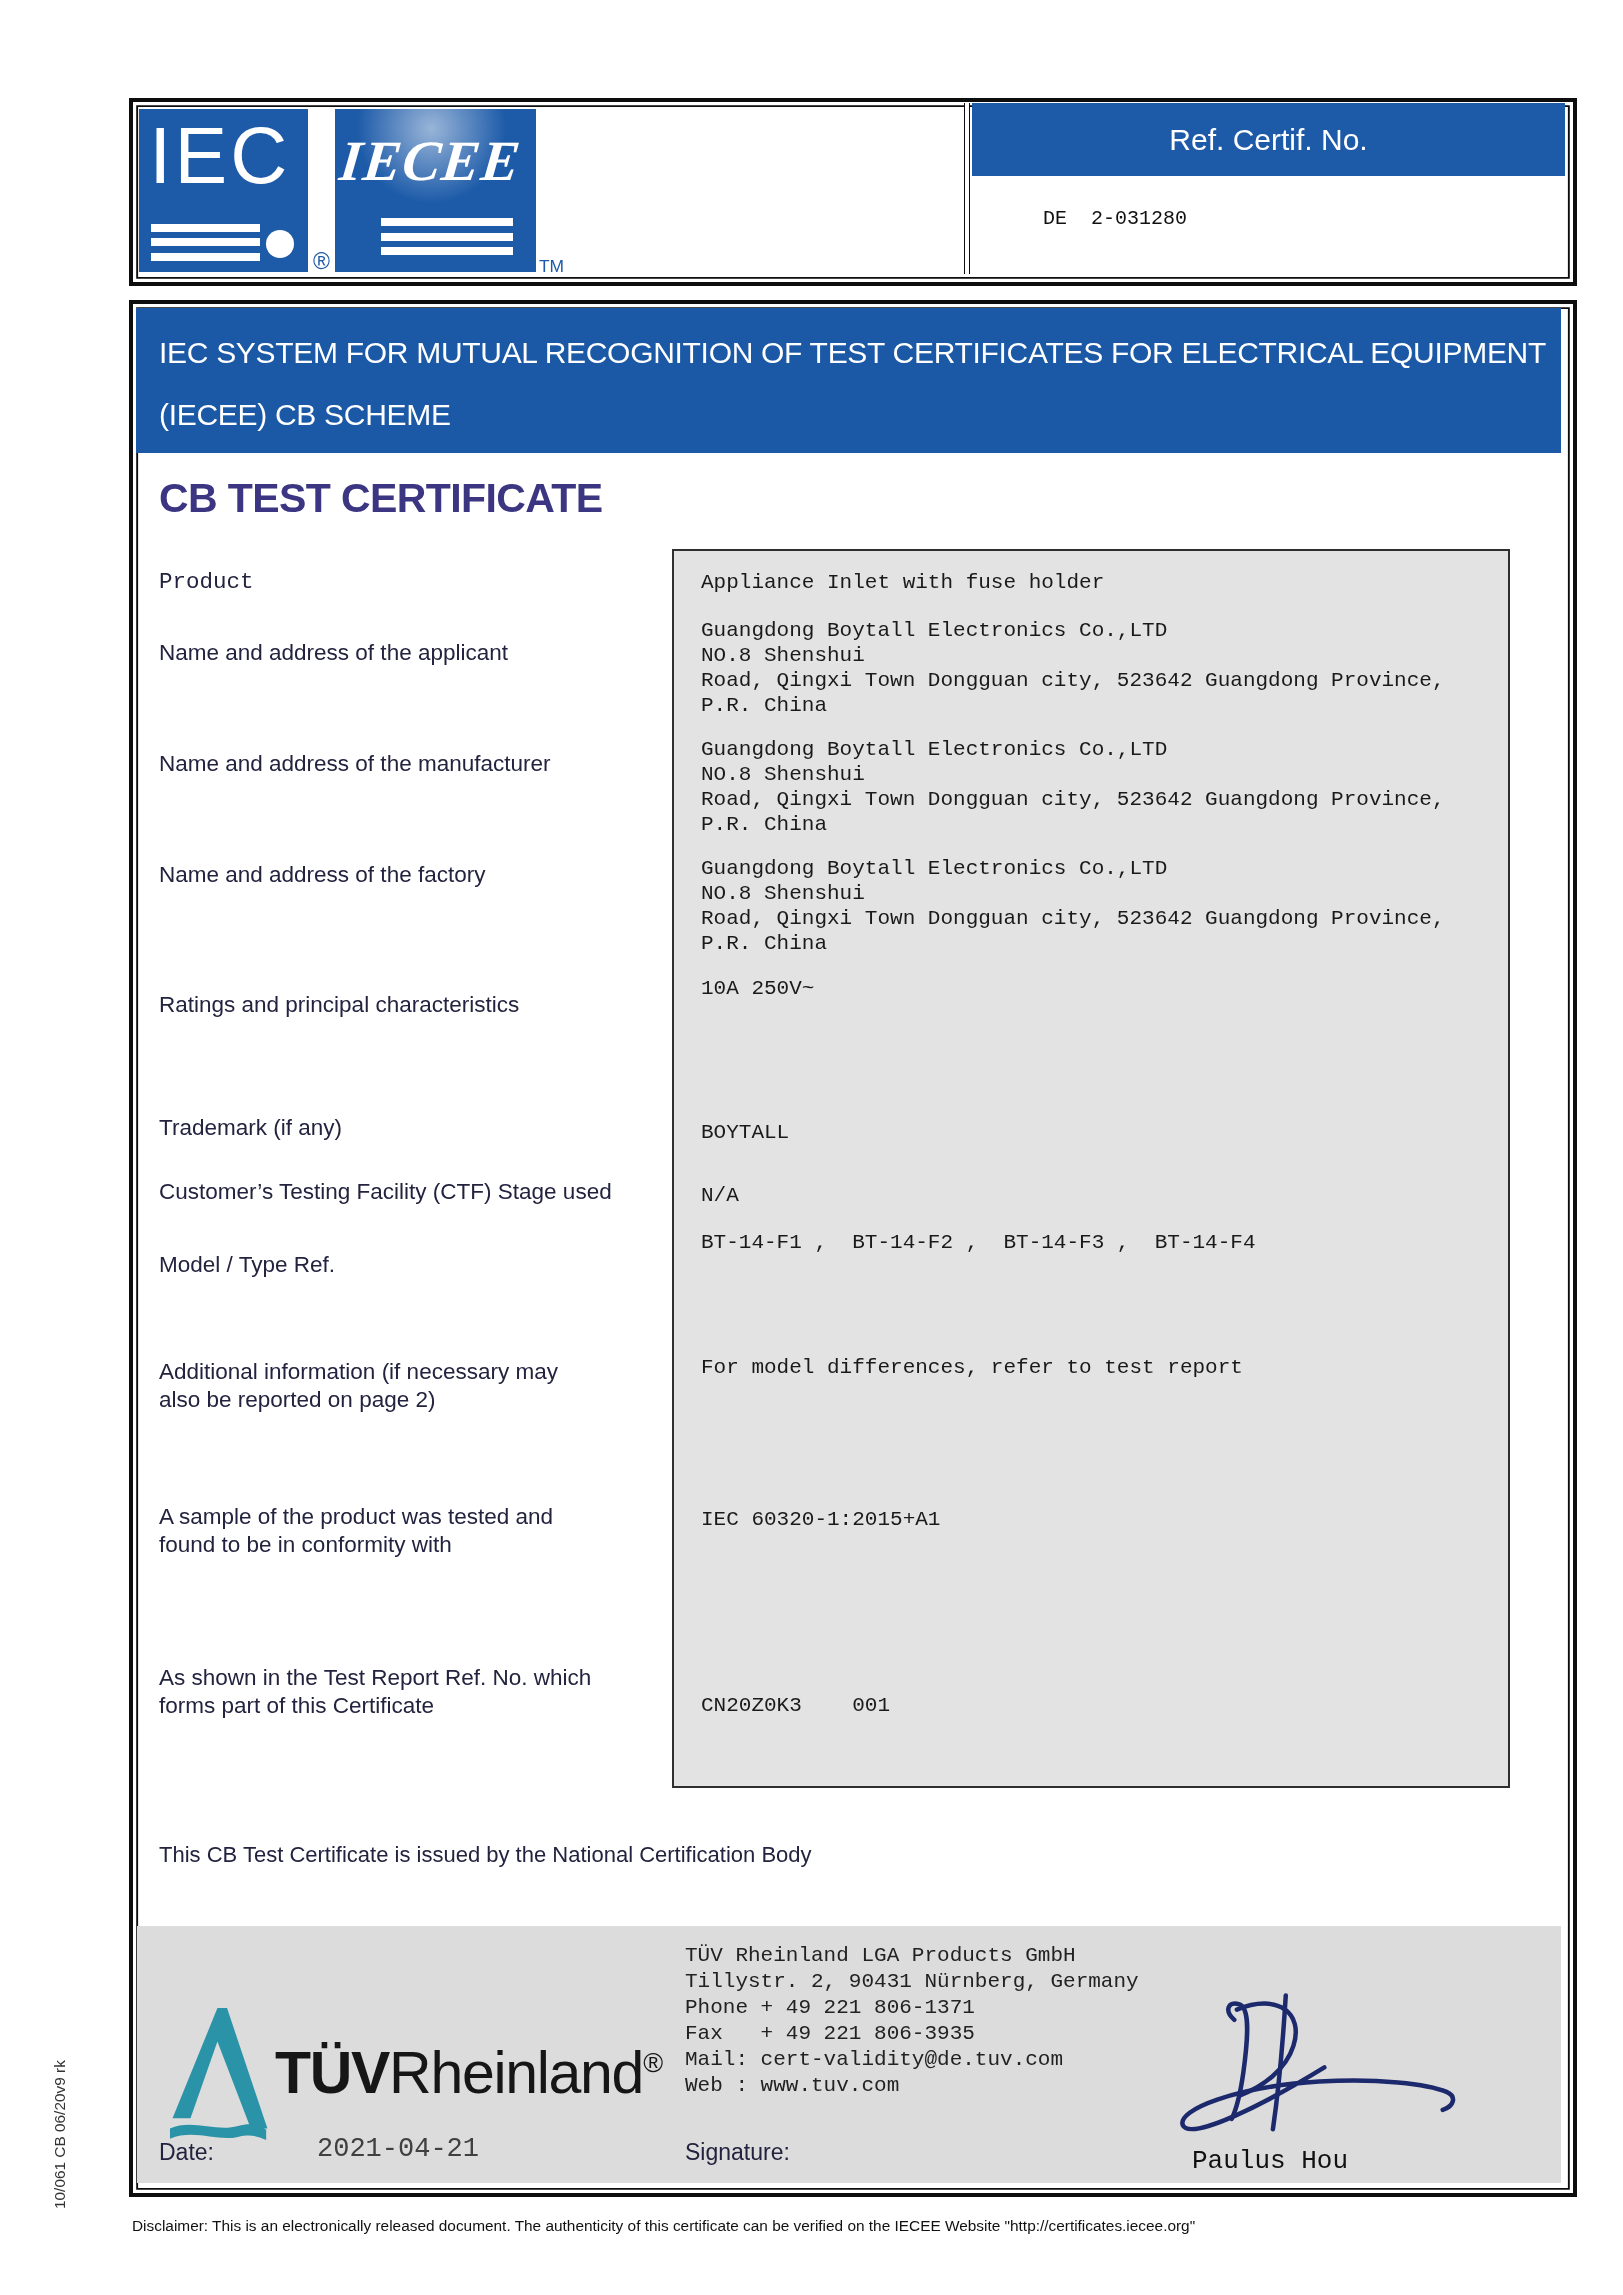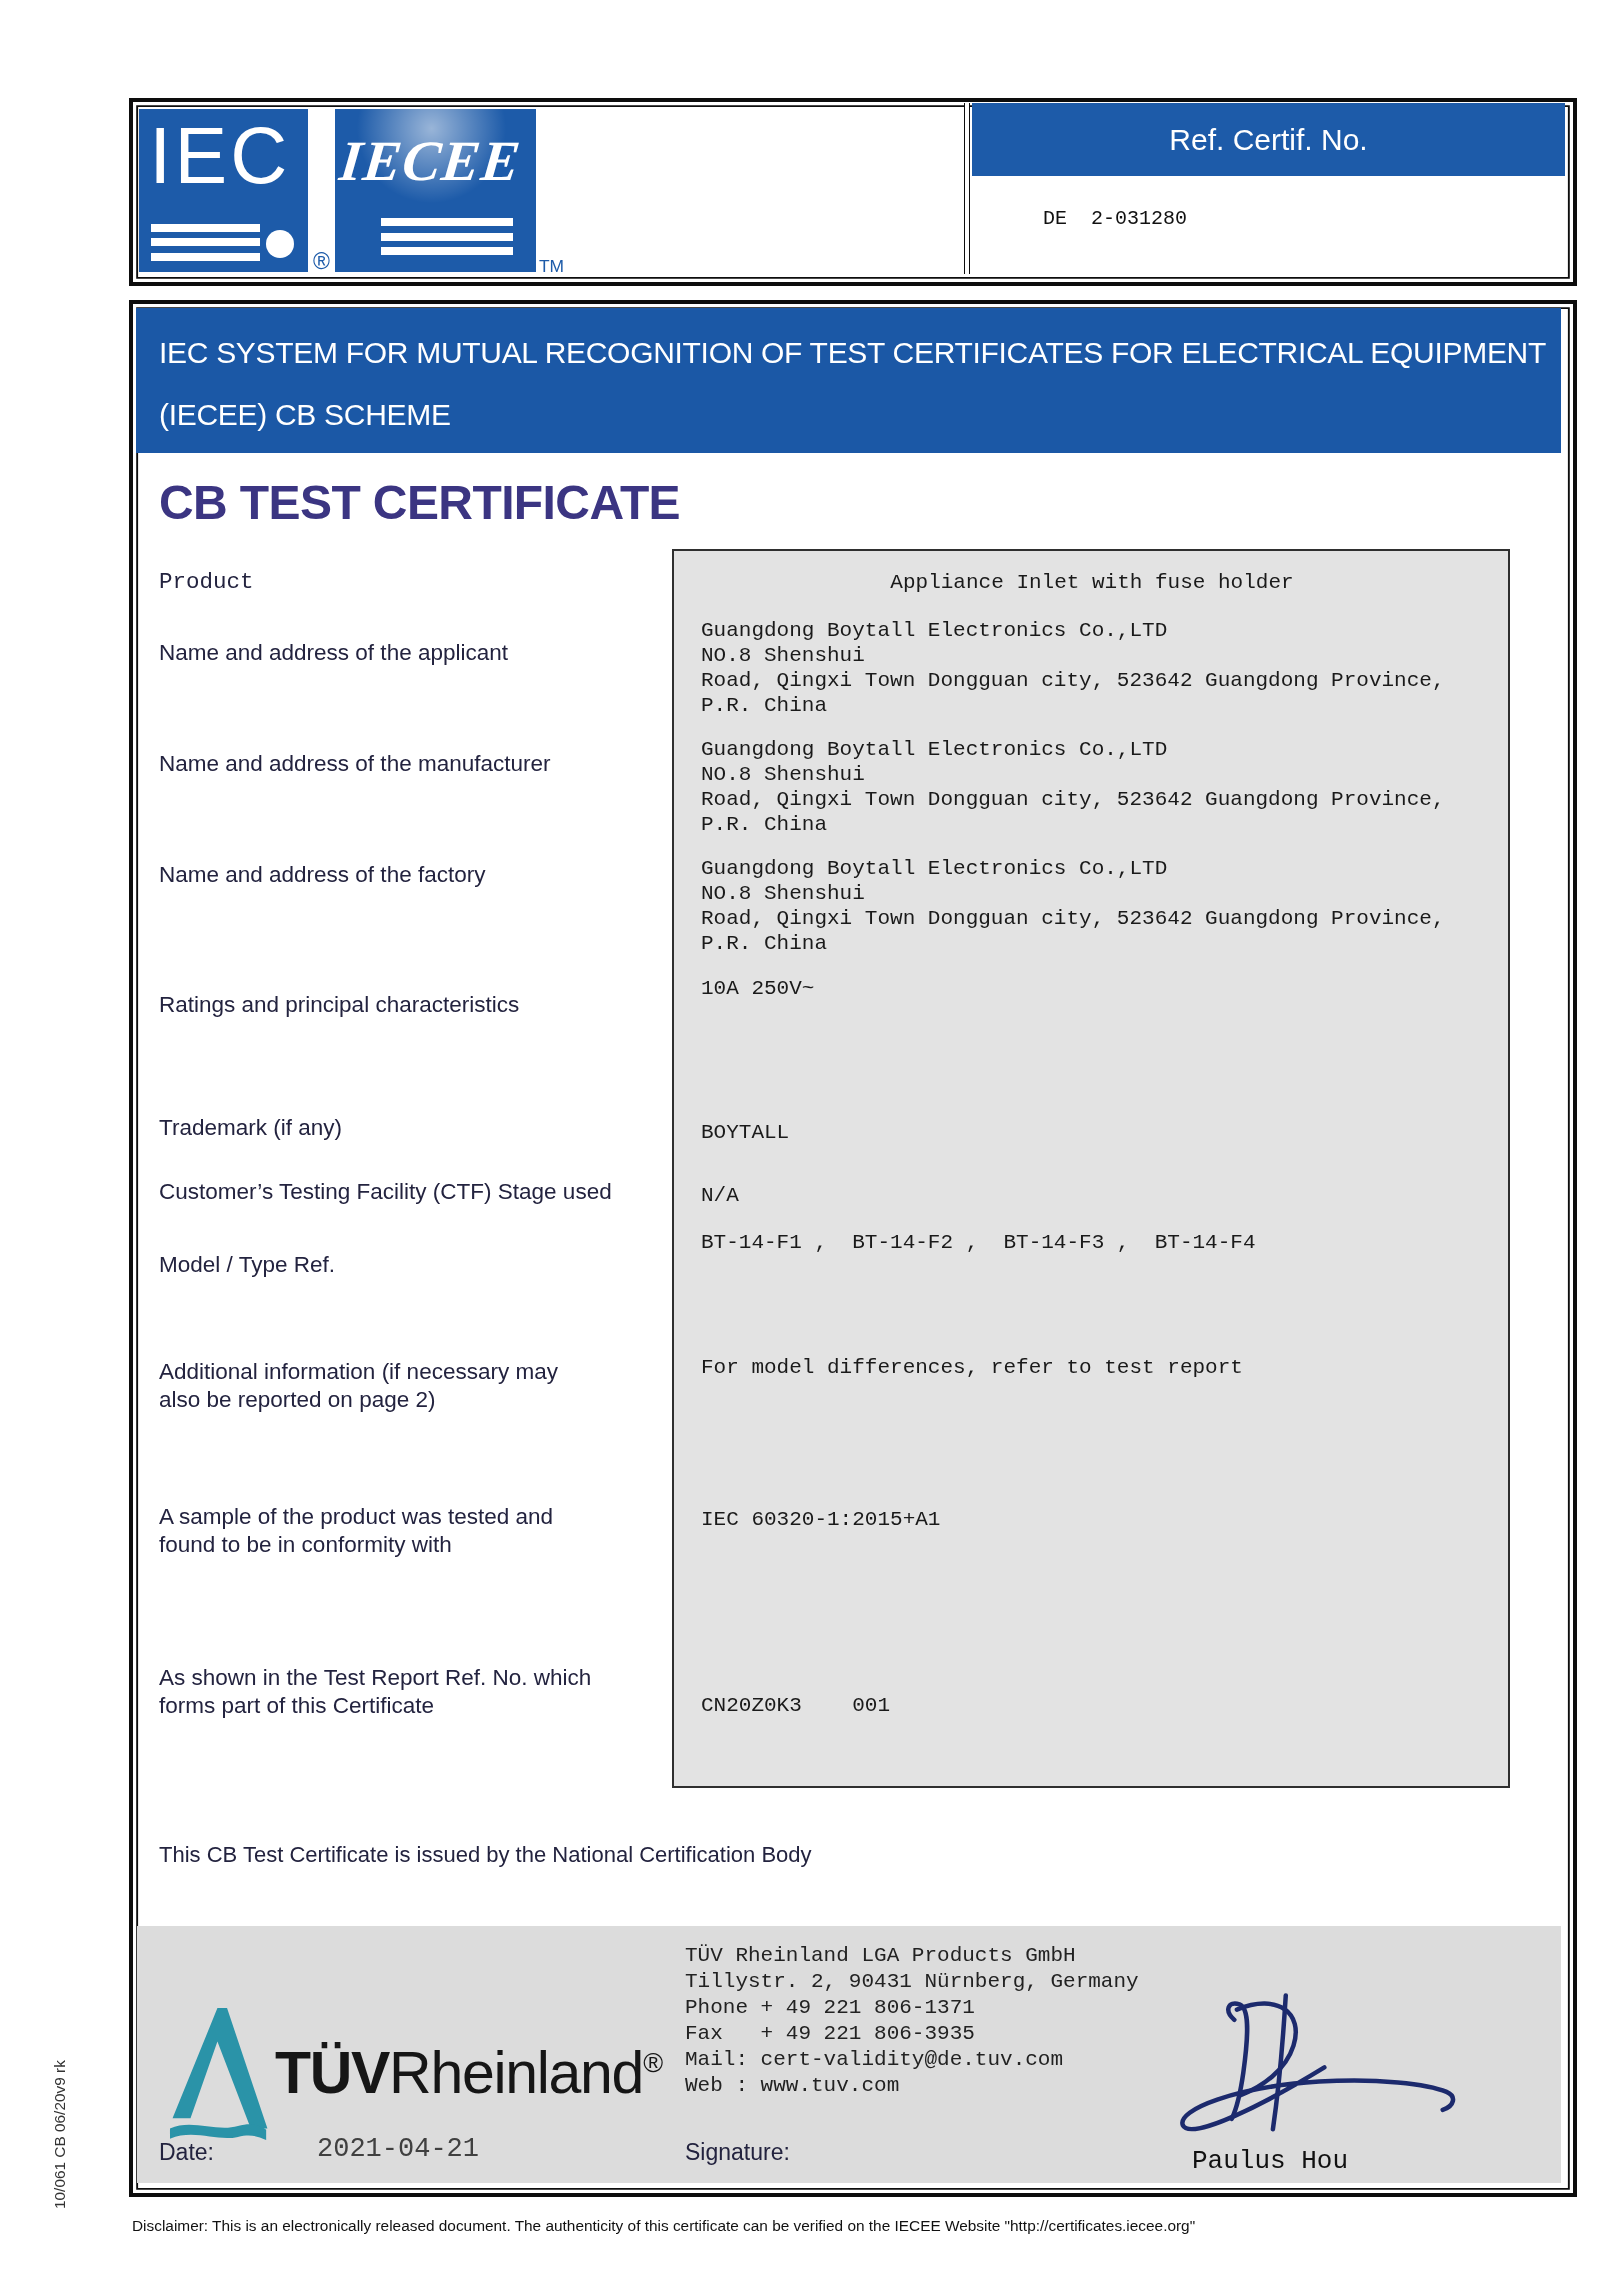--- a/index.html
+++ b/index.html
@@ -29,21 +29,21 @@
                   border-left:1.9px solid #0d0d0d;border-right:1.9px solid #0d0d0d;}
   .ref-bar{position:absolute;left:972px;top:103px;width:593px;height:73px;background:#1d5ba9;
            color:#fff;font-size:30px;text-align:center;line-height:73px;}
   .ref-value{position:absolute;left:1043px;top:207px;font-family:"Liberation Mono",monospace;
              font-size:20px;color:#111;white-space:pre-wrap;}
 
   
   .blue-banner{position:absolute;left:136px;top:308px;width:1425px;height:145px;background:#1b58a6;
                color:#fff;font-size:30px;line-height:62px;padding:14px 0 10px 23px;box-sizing:border-box;
                letter-spacing:-0.3px;}
-  .cb-title{position:absolute;left:159px;top:475px;font-size:48px;font-weight:bold;color:#3b3582;letter-spacing:-0.6px;}
+  .cb-title{position:absolute;left:159px;top:475px;font-size:41px;font-weight:bold;color:#3b3582;letter-spacing:-0.6px;}
 
   
   .value-box{position:absolute;left:672px;top:549px;width:838px;height:1239px;background:#e3e3e3;
              border:2.6px solid #2f2f2f;box-sizing:border-box;}
   .flabel{position:absolute;left:159px;width:521px;font-size:22.5px;line-height:28px;color:#23233f;white-space:pre-wrap;}
   .fvalue{position:absolute;left:701px;width:782px;font-family:"Liberation Mono",monospace;
           font-size:21px;line-height:25px;color:#1a1a1a;white-space:pre-wrap;}
 
   .issued{position:absolute;left:159px;top:1842px;font-size:22px;color:#23233f;}
 
@@ -112,21 +112,21 @@
   <div class="flabel" style="top:1114px;">Trademark (if any)</div>
   <div class="flabel" style="top:1178px;">Customer’s Testing Facility (CTF) Stage used</div>
   <div class="flabel" style="top:1227px;margin-top:24px;">Model / Type Ref.</div>
   <div class="flabel" style="top:1358px;">Additional information (if necessary may
 also be reported on page 2)</div>
   <div class="flabel" style="top:1503px;">A sample of the product was tested and
 found to be in conformity with</div>
   <div class="flabel" style="top:1664px;">As shown in the Test Report Ref. No. which
 forms part of this Certificate</div>
 
-  <div class="fvalue" style="top:570px;text-align:center;">Appliance Inlet with fuse holder</div>
+  <div class="fvalue" style="top:570px;">Appliance Inlet with fuse holder</div>
   <div class="fvalue" style="top:618px;">Guangdong Boytall Electronics Co.,LTD
 NO.8 Shenshui
 Road, Qingxi Town Dongguan city, 523642 Guangdong Province,
 P.R. China</div>
   <div class="fvalue" style="top:737px;">Guangdong Boytall Electronics Co.,LTD
 NO.8 Shenshui
 Road, Qingxi Town Dongguan city, 523642 Guangdong Province,
 P.R. China</div>
   <div class="fvalue" style="top:856px;">Guangdong Boytall Electronics Co.,LTD
 NO.8 Shenshui

